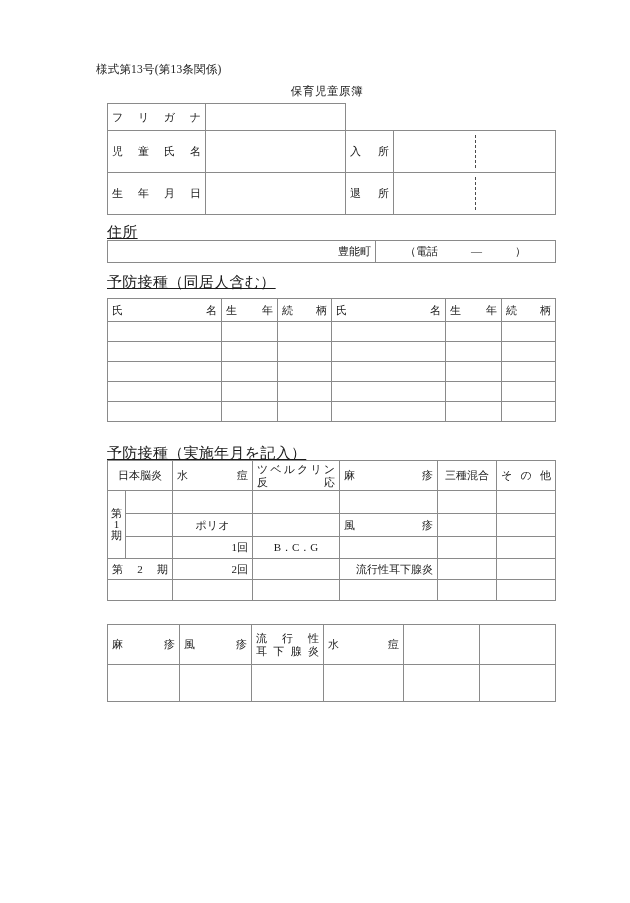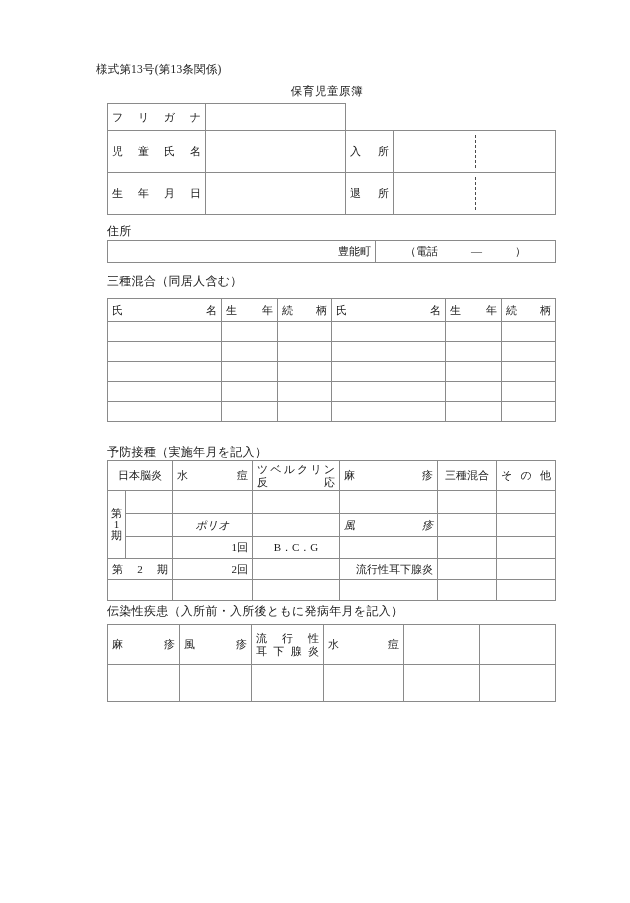--- a/index.html
+++ b/index.html
@@ -34,23 +34,24 @@
     position: absolute;
     left: 0; top: 84px;
     width: 630px;
     text-align: center;
     font-size: 11.5px;
     letter-spacing: 0.6px;
     padding-left: 12px;
   }
   .section-label {
     position: absolute;
-    font-size: 12px;
+    font-size: 15px;
     letter-spacing: 0.3px;
     white-space: nowrap;
+    text-decoration: underline;
   }
 
   
   table.grid {
     position: absolute;
     border-collapse: collapse;
     table-layout: fixed;
     font-size: 11px;
   }
   table.grid td {
@@ -179,21 +180,21 @@
       <col style="width:180px">
     </colgroup>
     <tbody>
       <tr style="height:22px;">
         <td class="lft">豊能町</td>
         <td class="ctr">（電話　　　—　　　）</td>
       </tr>
     </tbody>
   </table>
 
-  <div class="section-label" style="left:107px; top:273px;">三種混合（同居人含む）</div>
+  <div class="section-label" style="left:107px; top:273px;">予防接種（同居人含む）</div>
 
   <table class="grid" style="left:107px; top:298px; width:448px;">
     <colgroup>
       <col style="width:114px">
       <col style="width:56px">
       <col style="width:54px">
       <col style="width:114px">
       <col style="width:56px">
       <col style="width:54px">
     </colgroup>
@@ -342,21 +343,21 @@
           </div>
         </td>
         <td></td>
         <td></td>
         <td></td>
         <td></td>
         <td></td>
         <td></td>
       </tr>
 
-      <tr style="height:23px;font-style:italic;">
+      <tr style="height:23px;">
         <td></td>
         <td class="ctr">ポリオ</td>
         <td></td>
         <td>
             <span class="just">
               <span>風</span>
               <span>疹</span>
             </span>
           </td>
         <td></td>
@@ -391,21 +392,20 @@
         <td colspan="2"></td>
         <td></td>
         <td></td>
         <td></td>
         <td></td>
         <td></td>
       </tr>
     </tbody>
   </table>
 
-  <div class="section-label" style="left:107px; top:603px;">伝染性疾患（入所前・入所後ともに発病年月を記入）</div>
 
   <table class="grid" style="left:107px; top:624px; width:448px;">
     <colgroup>
       <col style="width:72px">
       <col style="width:72px">
       <col style="width:72px">
       <col style="width:80px">
       <col style="width:76px">
       <col style="width:76px">
     </colgroup>

